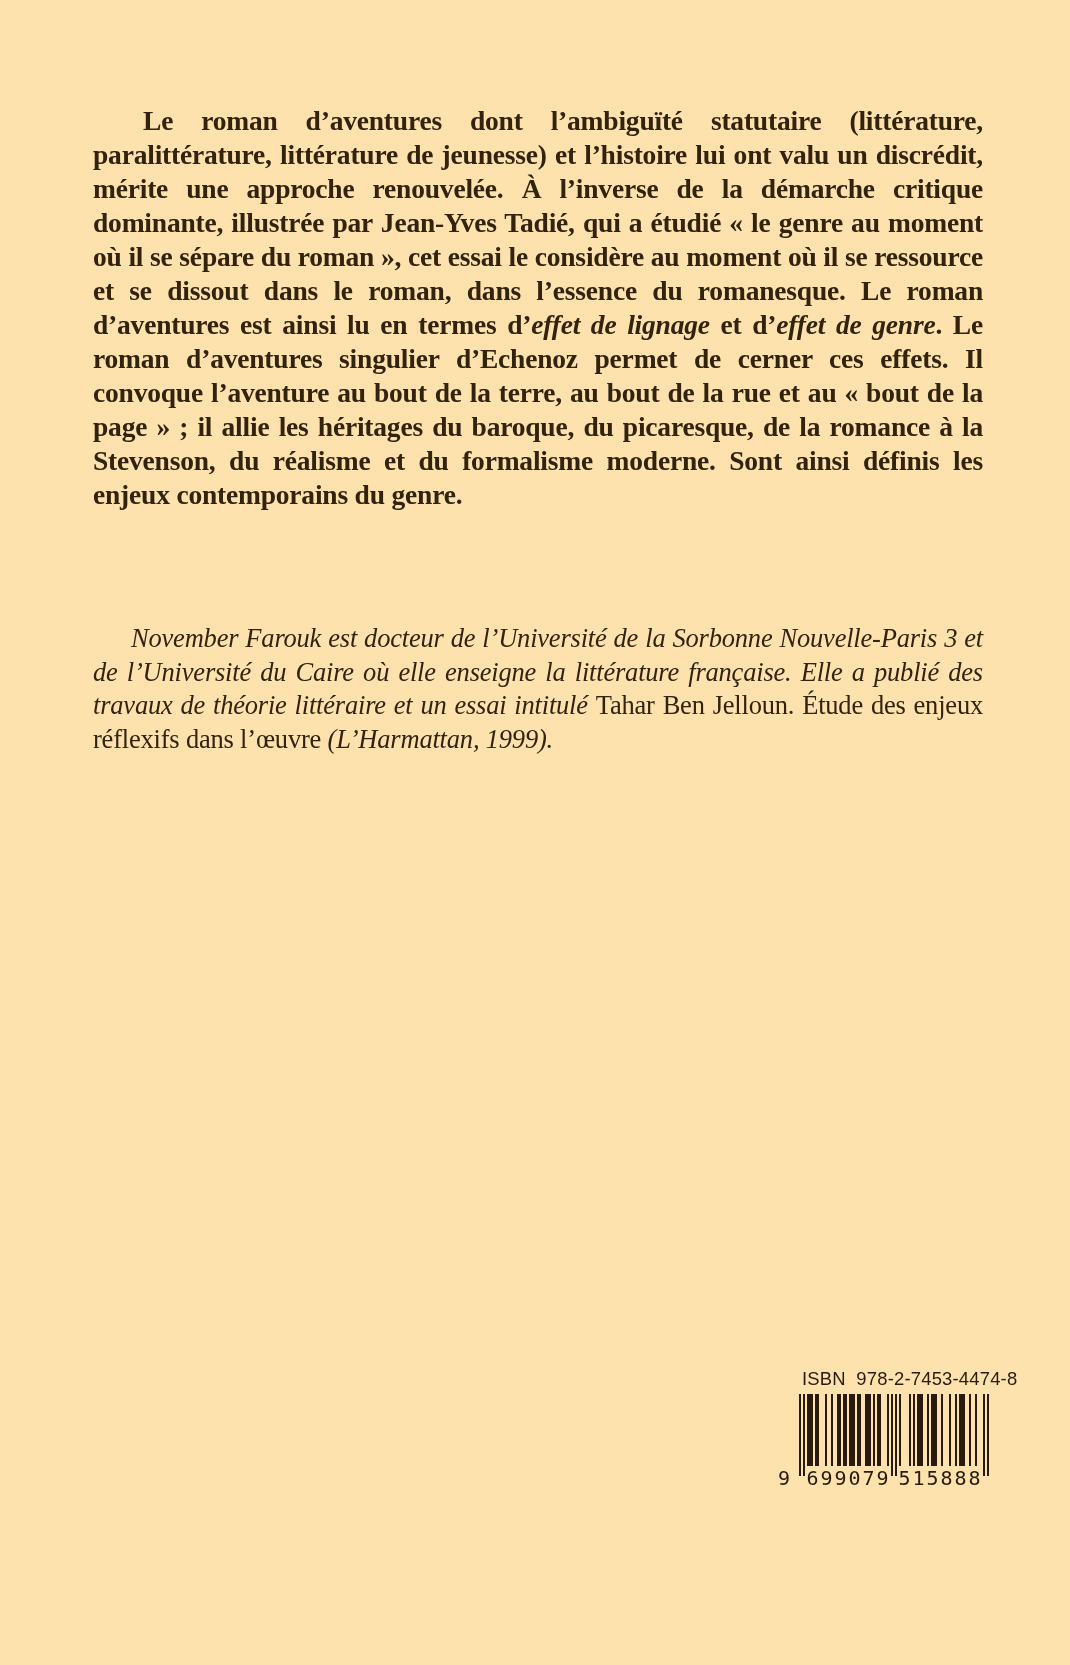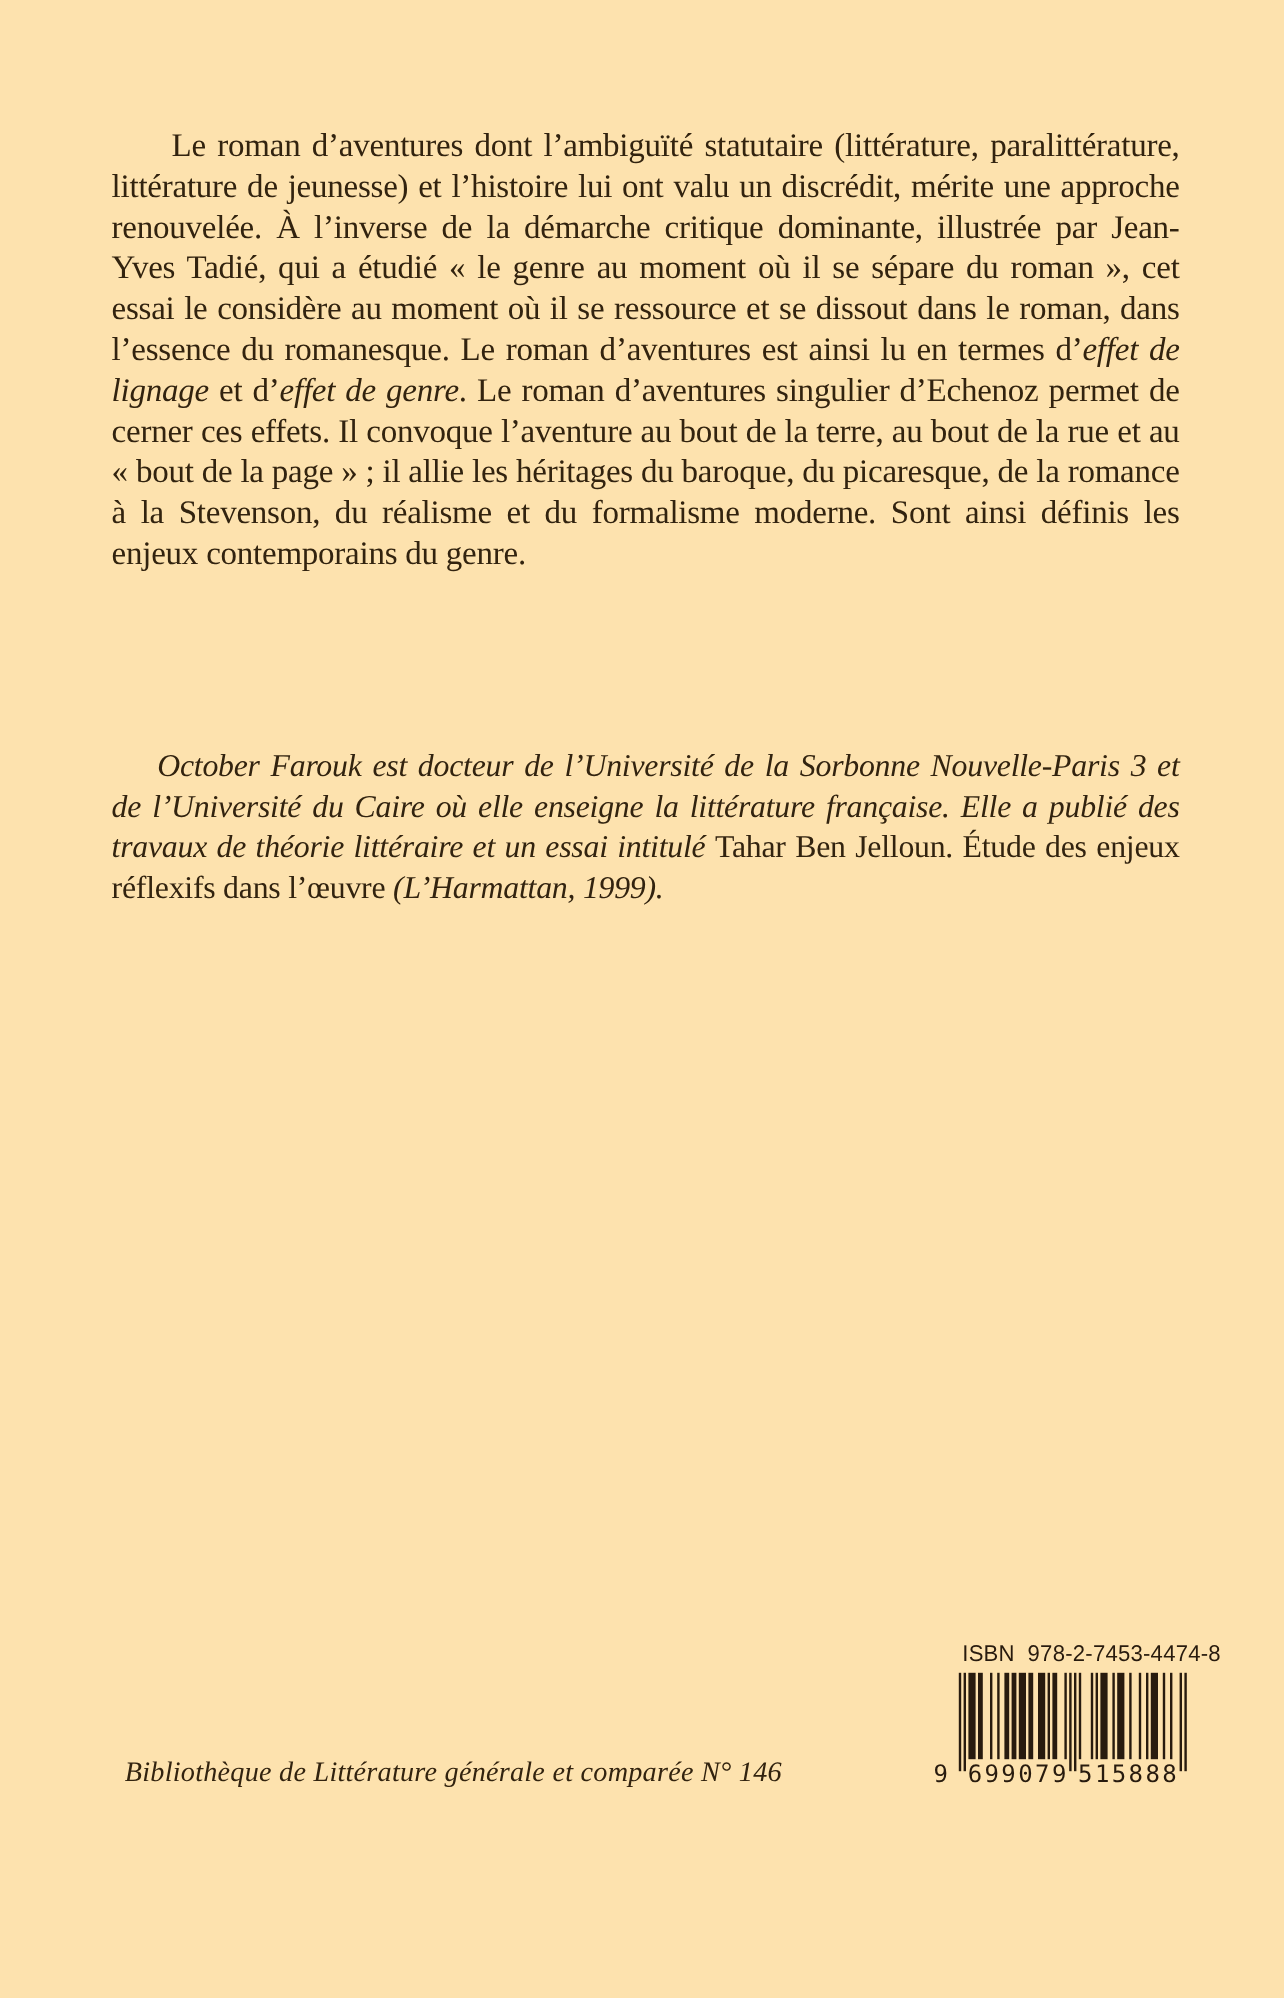--- a/index.html
+++ b/index.html
@@ -24,20 +24,21 @@
   .synopsis{
     position:absolute;
     left:93px; top:104px;
     width:890px;
     margin:0;
     font-size:27.5px;
     line-height:34px;
     text-align:justify;
     text-indent:50px;
     letter-spacing:-0.2px;
+    font-weight:bold;
   }
   .synopsis i, .bio i{ font-style:italic; }
   .bio{
     position:absolute;
     left:93px; top:622px;
     width:890px;
     margin:0;
     font-size:26.5px;
     line-height:33.5px;
     text-align:justify;
@@ -97,23 +98,22 @@
   .bc-g1{ left:7px;  width:85px; }
   .bc-g2{ left:99px; width:85px; }
 </style>
 </head>
 <body>
 
 <div class="cover">
 
   <p class="synopsis"><span>Le roman d’aventures dont l’ambiguïté statutaire (littérature, paralittérature, littérature de jeunesse) et l’histoire lui ont valu un discrédit, mérite une approche renouvelée. À l’inverse de la démarche critique dominante, illustrée par Jean-Yves Tadié, qui a étudié « le genre au moment où il se sépare du roman », cet essai le considère au moment où il se ressource et se dissout dans le roman, dans l’essence du romanesque. Le roman d’aventures est ainsi lu en termes d’</span><i>effet de lignage</i><span> et d’</span><i>effet de genre</i><span>. Le roman d’aventures singulier d’Echenoz permet de cerner ces effets. Il convoque l’aventure au bout de la terre, au bout de la rue et au « bout de la page » ; il allie les héritages du baroque, du picaresque, de la romance à la Stevenson, du réalisme et du formalisme moderne. Sont ainsi définis les enjeux contemporains du genre.</span></p>
 
-  <p class="bio"><i>October Farouk est docteur de l’Université de la Sorbonne Nouvelle-Paris 3 et de l’Université du Caire où elle enseigne la littérature française. Elle a publié des travaux de théorie littéraire et un essai intitulé </i><span>Tahar Ben Jelloun. Étude des enjeux réflexifs dans l’œuvre </span><i>(L’Harmattan, 1999).</i></p>
+  <p class="bio"><i>November Farouk est docteur de l’Université de la Sorbonne Nouvelle-Paris 3 et de l’Université du Caire où elle enseigne la littérature française. Elle a publié des travaux de théorie littéraire et un essai intitulé </i><span>Tahar Ben Jelloun. Étude des enjeux réflexifs dans l’œuvre </span><i>(L’Harmattan, 1999).</i></p>
 
-  <div class="series">Bibliothèque de Littérature générale et comparée N° 146</div>
 
   <div class="isbn-block">
     <div class="isbn-label">ISBN  978-2-7453-4474-8</div>
     <div class="barcode">
       <div class="bars">
           <div class="bar" style="left: 0px; width: 2px; height: 82px;"></div>
           <div class="bar" style="left: 4px; width: 2px; height: 82px;"></div>
           <div class="bar" style="left: 8px; width: 6px; height: 72px;"></div>
           <div class="bar" style="left: 16px; width: 4px; height: 72px;"></div>
           <div class="bar" style="left: 26px; width: 2px; height: 72px;"></div>

